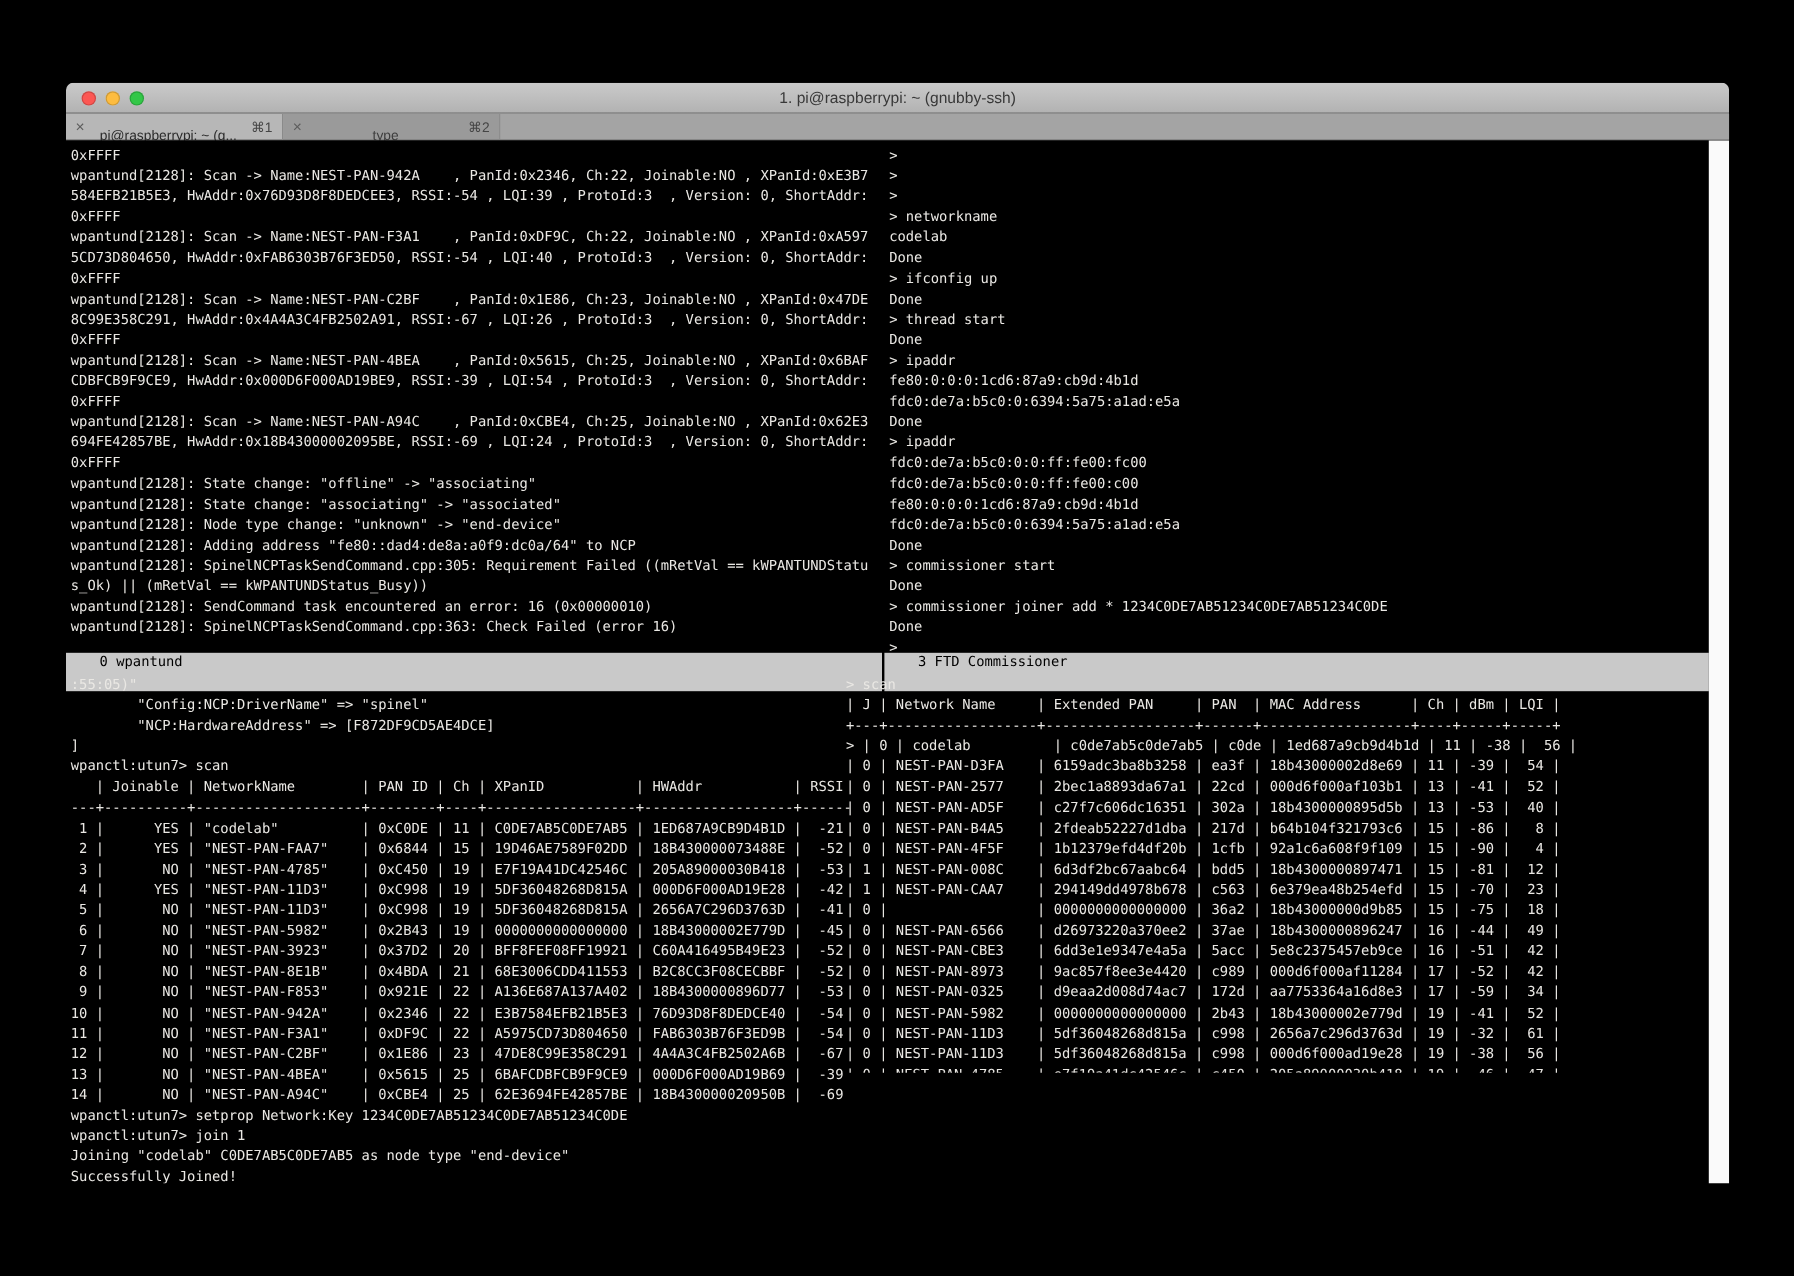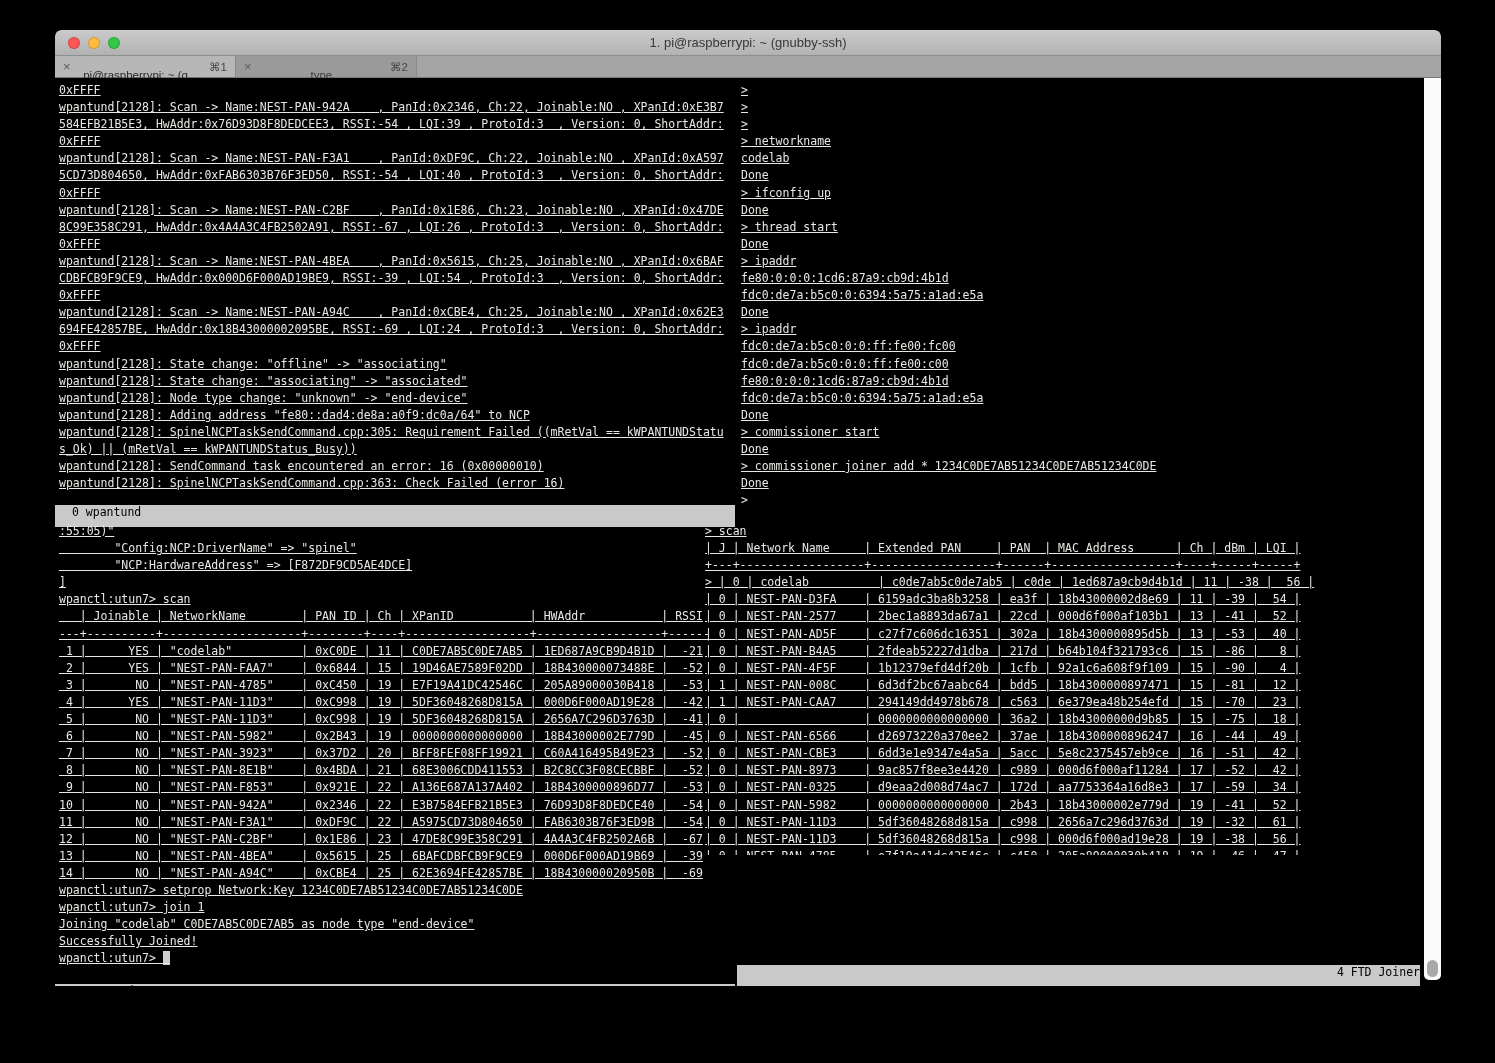--- a/index.html
+++ b/index.html
@@ -2,45 +2,45 @@
 <html><head>
 <meta charset="utf-8">
 <style>
   html,body{margin:0;padding:0;background:#000;}
   body{width:1495px;height:1063px;position:relative;overflow:hidden;
        font-family:"Liberation Sans",sans-serif;}
   .window{position:absolute;left:55px;top:30px;width:1386px;height:956px;
           border-radius:6px 6px 0 0;background:#000;overflow:hidden;}
   
   .titlebar{height:25px;background:linear-gradient(#cacaca,#b2b2b2);
-            border-bottom:1px solid #8e8e8e;position:relative;border-radius:6px 6px 0 0;}
+            border-bottom:1px solid #8e8e8e;position:relative;border-radius:6px 6px 0 0;margin-top:39px;}
   .lights{position:absolute;left:13px;top:7px;display:flex;gap:8px;}
   .light{width:12px;height:12px;border-radius:50%;box-shadow:inset 0 0 0 1px rgba(0,0,0,.18);}
   .win-title{text-align:center;line-height:25px;font-size:13px;color:#383838;
              white-space:nowrap;overflow:hidden;}
   
   .tabbar{height:21px;background:#a4a4a4;border-bottom:1px solid #787878;display:flex;}
   .tab{width:181px;display:flex;align-items:center;padding:0 8px;box-sizing:border-box;
        border-right:1px solid #8a8a8a;background:#9a9a9a;font-size:11.5px;color:#3d3d3d;}
   .tab.active{background:#b7b7b7;color:#2b2b2b;}
   .tab-close{color:#5c5c5c;font-size:13px;line-height:13px;margin-right:5px;cursor:default;}
   .tab-label{flex:1;text-align:center;white-space:nowrap;overflow:hidden;margin-top:16px;}
   .tab-shortcut{margin-left:4px;color:#454545;
                 font-family:"Liberation Sans","DejaVu Sans",sans-serif;}
   .tabbar-rest{flex:1;background:#a4a4a4;}
   
   .content{position:relative;height:909px;background:#000;}
   .pane{position:absolute;margin:0;font:11.5px/17.1px "DejaVu Sans Mono",monospace;
-        color:#eae8e4;white-space:pre;overflow:hidden;padding:4px 0 0 4px;box-sizing:border-box;text-decoration:underline;}
+        color:#eae8e4;white-space:pre;overflow:hidden;padding:4px 0 0 4px;box-sizing:border-box;}
   .pane-tl{left:0;top:0;width:680px;height:427px;}
   .pane-tr{left:682px;top:0;width:687px;height:427px;}
   .pane-bl{left:0;top:441px;width:680px;height:446px;}
   .pane-br{left:646px;top:441px;width:687px;height:336px;}
-  .statusbar{position:absolute;height:22px;background:#c9c9c9;color:#000;
-             font:11.5px/14px "DejaVu Sans Mono",monospace;padding-left:17px;
+  .statusbar{position:absolute;height:32px;background:#c9c9c9;color:#000;
+             font:11.5px/14px "DejaVu Sans Mono",monospace;padding-left:28px;
              white-space:pre;box-sizing:border-box;overflow:hidden;}
   .sb-tl{left:0;top:427px;width:680px;}
   .sb-tr{left:682px;top:427px;width:687px;}
   .sb-bl{left:0;top:906px;width:680px;font-style:italic;}
   .sb-br{left:682px;top:887px;width:683px;text-align:right;}
   .cursor{background:#cfcfcf;color:#cfcfcf;}
   
   .scrollbar{position:absolute;right:0;top:0;width:17px;height:902px;background:#fafafa;
              border-radius:0 0 5px 5px;}
   .thumb{position:absolute;left:3px;right:3px;bottom:3px;height:17px;background:#a9a9a9;
@@ -121,20 +121,21 @@
 fe80:0:0:0:1cd6:87a9:cb9d:4b1d
 fdc0:de7a:b5c0:0:6394:5a75:a1ad:e5a
 Done
 &gt; commissioner start
 Done
 &gt; commissioner joiner add * 1234C0DE7AB51234C0DE7AB51234C0DE
 Done
 &gt;</pre>
 
     <div class="statusbar sb-tl">0 wpantund</div>
+    <div class="statusbar sb-tr">3 FTD Commissioner</div>
 
     <pre class="pane pane-bl"><span id="ncp-body">:55:05)"
         "Config:NCP:DriverName" =&gt; "spinel"
         "NCP:HardwareAddress" =&gt; [F872DF9CD5AE4DCE]
 ]
 wpanctl:utun7&gt; scan
    | Joinable | NetworkName        | PAN ID | Ch | XPanID           | HWAddr           | RSSI
 ---+----------+--------------------+--------+----+------------------+------------------+------
  1 |      YES | "codelab"          | 0xC0DE | 11 | C0DE7AB5C0DE7AB5 | 1ED687A9CB9D4B1D |  -21
  2 |      YES | "NEST-PAN-FAA7"    | 0x6844 | 15 | 19D46AE7589F02DD | 18B430000073488E |  -52

